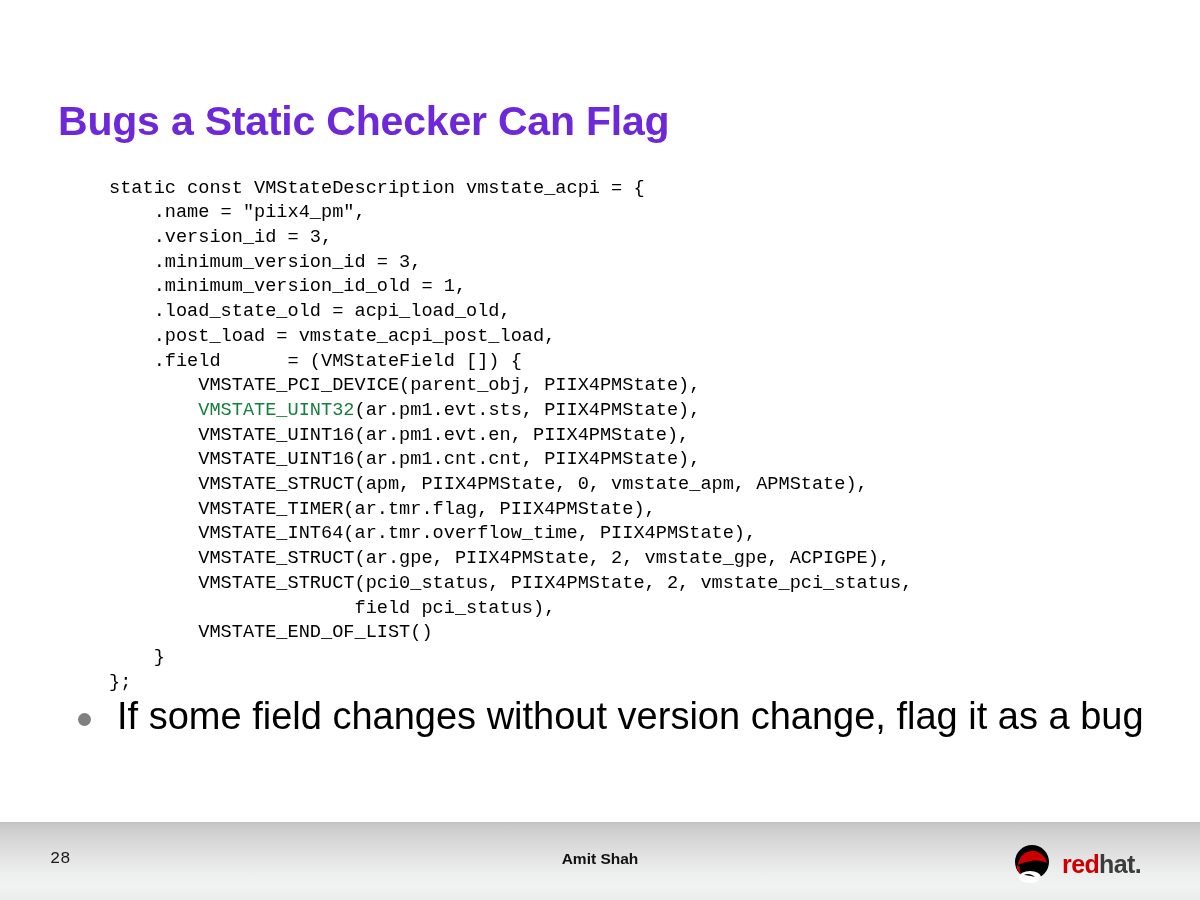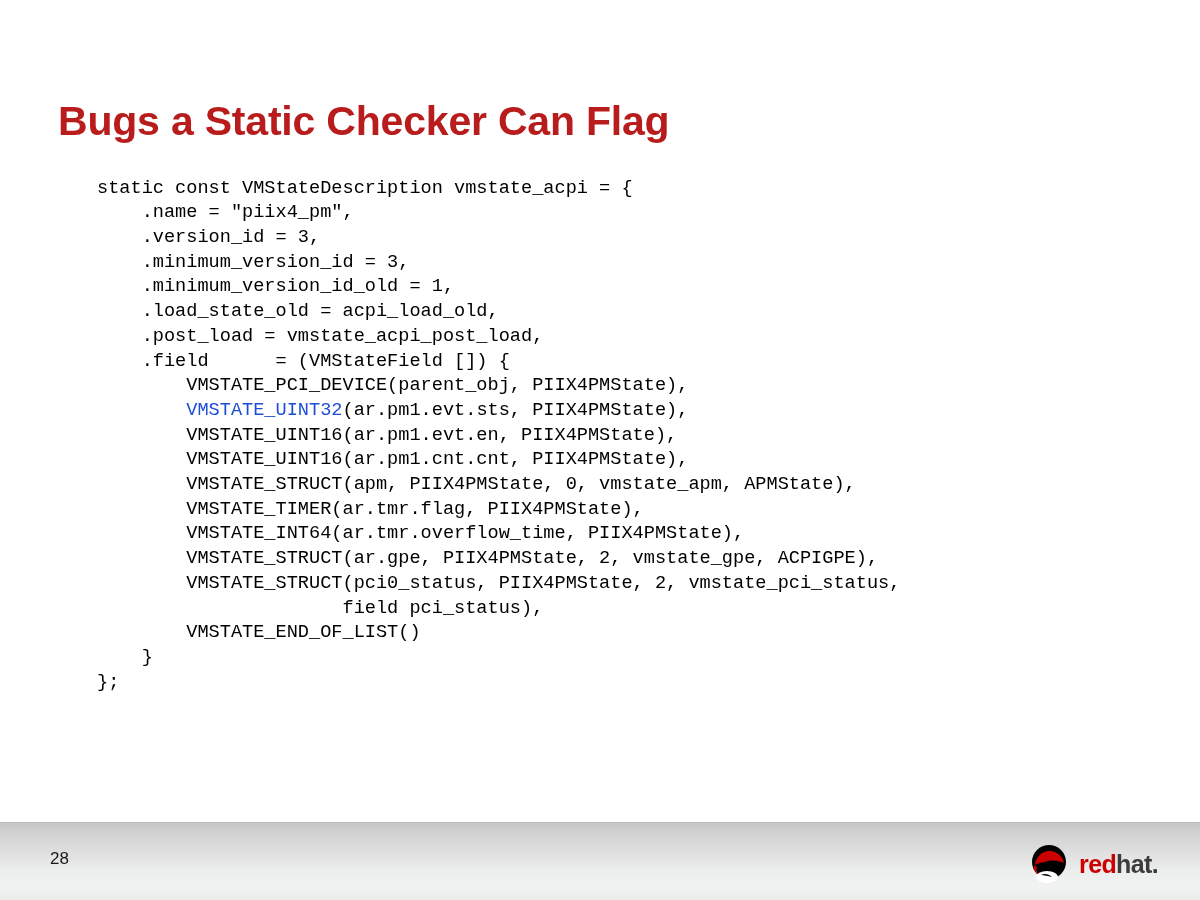--- a/index.html
+++ b/index.html
@@ -26,38 +26,38 @@
   
   .slide-title {
     position: absolute;
     left: 58px;
     top: 68px;
     font-family: "Liberation Sans", sans-serif;
     font-weight: bold;
     font-size: 41px;
     line-height: 52px;
     letter-spacing: -0.2px;
-    color: #b91c1c;
+    color: #6d28d9;
     white-space: nowrap;
   }
 
   
   .code-block {
     position: absolute;
     left: 97px;
     top: 158px;
     font-family: "Liberation Mono", "DejaVu Sans Mono", monospace;
     font-size: 18.6px;
     line-height: 24.7px;
     color: #000000;
     white-space: pre;
     letter-spacing: 0px;
   }
-  .code-line { white-space: pre; }
-  .tok-red { color: #1d4ed8; }
+  .code-line { white-space: pre; margin-left: 12px; }
+  .tok-red { color: #15803d; }
 
   
   .bullet-row {
     position: absolute;
     left: 78px;
     top: 692px;
     width: 1090px;
     display: flex;
     align-items: flex-start;
   }
@@ -91,38 +91,38 @@
         #e2e2e2 42%,
         #eceded 62%,
         #f1f2f2 80%,
         #eaebeb 100%);
     border-top: 1px solid #bfbfbf;
   }
   .footer-page-number {
     position: absolute;
     left: 50px;
     top: 26px;
-    font-family: Liberation Sans, sans-serif;
+    font-family: Liberation Mono, monospace;
     font-size: 17px;
     color: #1a1a1a;
   }
   .footer-presenter {
     position: absolute;
     left: 0;
     right: 0;
     top: 27px;
     text-align: center;
     font-family: "Liberation Sans", sans-serif;
     font-weight: bold;
     font-size: 15.5px;
     color: #111111;
   }
   .footer-logo {
     position: absolute;
-    right: 13px;
+    right: 30px;
     top: 18px;
     width: 160px;
     height: 46px;
     display: flex;
     align-items: center;
   }
   .footer-logo svg { display: block; }
   .logo-wordmark {
     font-family: "Liberation Sans", sans-serif;
     font-size: 25px;
@@ -155,23 +155,28 @@
 <span class="code-line">        VMSTATE_STRUCT(apm, PIIX4PMState, 0, vmstate_apm, APMState),</span>
 <span class="code-line">        VMSTATE_TIMER(ar.tmr.flag, PIIX4PMState),</span>
 <span class="code-line">        VMSTATE_INT64(ar.tmr.overflow_time, PIIX4PMState),</span>
 <span class="code-line">        VMSTATE_STRUCT(ar.gpe, PIIX4PMState, 2, vmstate_gpe, ACPIGPE),</span>
 <span class="code-line">        VMSTATE_STRUCT(pci0_status, PIIX4PMState, 2, vmstate_pci_status,</span>
 <span class="code-line">                      field pci_status),</span>
 <span class="code-line">        VMSTATE_END_OF_LIST()</span>
 <span class="code-line">    }</span>
 <span class="code-line">};</span></pre>
 
+  <div class="bullet-row">
+    <span class="bullet-marker"></span>
+    <span class="bullet-text">If some field changes without version change, flag it as a bug</span>
+  </div>
 
   <div class="footer">
     <div class="footer-page-number">28</div>
+    <div class="footer-presenter">Amit Shah</div>
     <div class="footer-logo">
       <span>
         <svg width="48" height="40" viewBox="0 0 48 40" aria-hidden="true">
           <circle cx="22" cy="18" r="17" fill="#000000"></circle>
           <path d="M8 21 C9 12, 16 6, 24 7 C31 8, 36 13, 37 19 C33 17, 27 16, 21 17 C15 18, 10 20, 8 21 Z" fill="#cc0000"></path>
           <path d="M7 21 C6 25, 8 29, 13 31 C10 29, 9 26, 10 23 Z" fill="#cc0000"></path>
           <path d="M14 30 C17 33, 22 35, 26 34 C22 37, 16 36, 13 33 Z" fill="#ffffff"></path>
           <ellipse cx="20" cy="33" rx="11" ry="6" fill="#ffffff"></ellipse>
           <path d="M14 31 C17 29, 22 30, 25 33 C21 32, 17 31, 14 31 Z" fill="#000000"></path>
         </svg>

